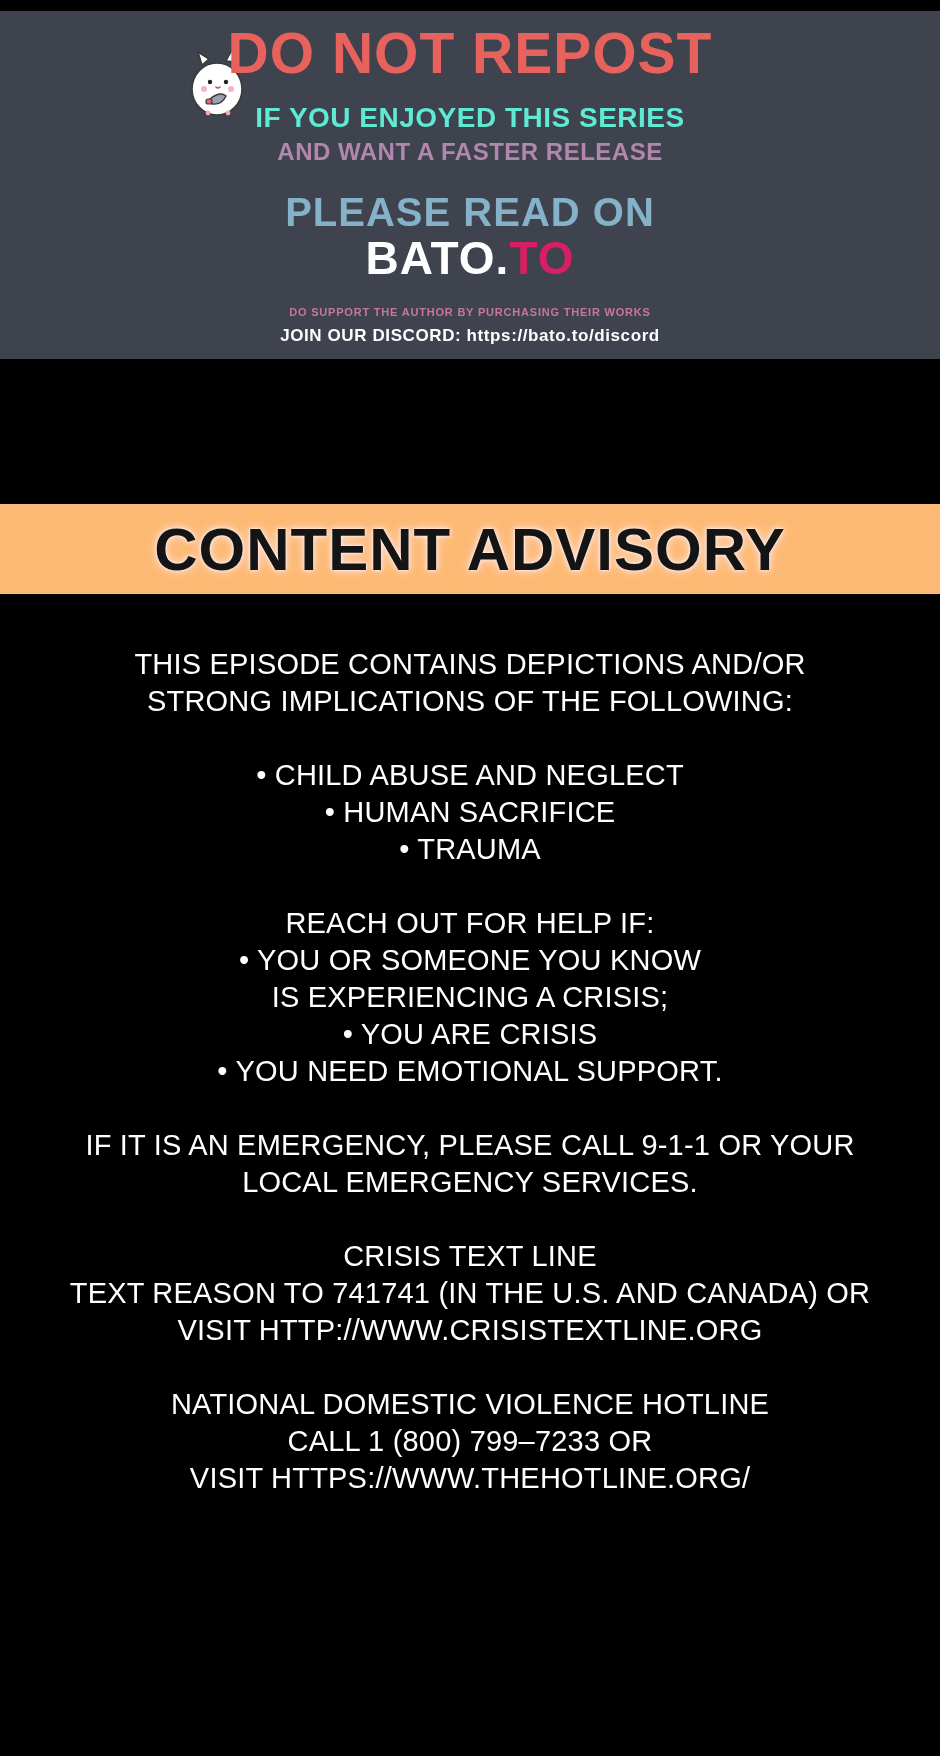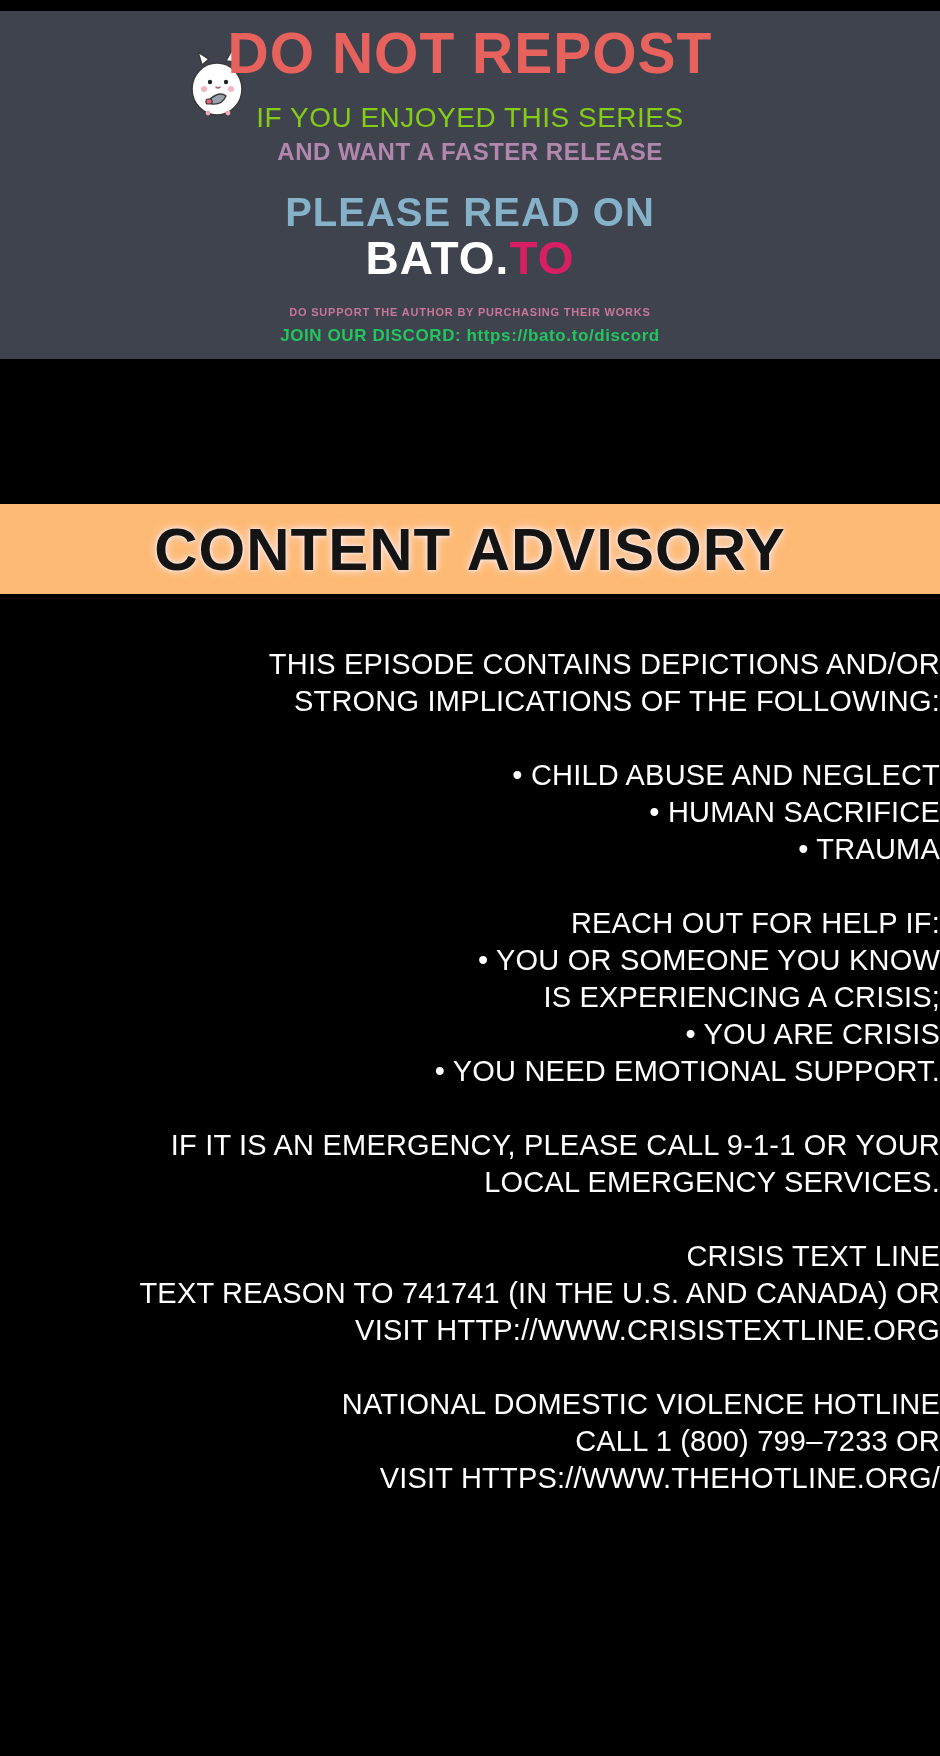--- a/index.html
+++ b/index.html
@@ -29,28 +29,28 @@
     letter-spacing: 1px;
     color: #e8625d;
   }
   .bunny {
     position: absolute;
     left: 188px;
     top: 38px;
     width: 58px;
     height: 70px;
   }
-  .sub1 { top: 92px;  font-size: 28px; line-height: 30px; font-weight: normal; color: #84cc16; letter-spacing: 0.5px; }
+  .sub1 { top: 92px;  font-size: 28px; line-height: 30px; font-weight: bold; color: #5eead4; letter-spacing: 0.5px; }
   .sub2 { top: 126px; font-size: 24px; line-height: 30px; font-weight: bold; color: #b187ae; letter-spacing: 0.5px; }
   .read-on { top: 179px; font-size: 40px; line-height: 44px; font-weight: bold; color: #85b2c8; letter-spacing: 1px; }
   .site { top: 222px; font-size: 46px; line-height: 50px; font-weight: bold; letter-spacing: 1px; }
   .site .site-name { color: #ffffff; }
   .site .site-tld  { color: #d91f63; }
   .small-pink1 { top: 291px; font-size: 11px; line-height: 21px; font-weight: bold; color: #c97795; letter-spacing: 0.8px; }
-  .small-pink2 { top: 314px; font-size: 17px; line-height: 21px; font-weight: bold; color: #22c55e; letter-spacing: 0.6px; }
+  .small-pink2 { top: 314px; font-size: 17px; line-height: 21px; font-weight: bold; color: #ffffff; letter-spacing: 0.6px; }
 
   
   .gap { width: 100%; height: 145px; background: #000000; }
 
   
   .banner {
     width: 100%;
     height: 90px;
     background: #fdba74;
     display: flex;
@@ -71,21 +71,21 @@
   
   .advisory-text {
     margin-top: 52px;
     width: 100%;
     text-align: center;
     color: #ffffff;
     font-size: 29px;
     line-height: 37px;
     letter-spacing: 0.2px;
   }
-  .adv-para { margin: 0 0 37px 0; text-align: right; }
+  .adv-para { margin: 0 0 37px 0; }
   .adv-line { white-space: nowrap; }
 </style>
 </head>
 <body>
 
 <div class="page">
 
   <div class="header">
 
     <svg class="bunny" viewBox="0 0 58 70" aria-hidden="true">

